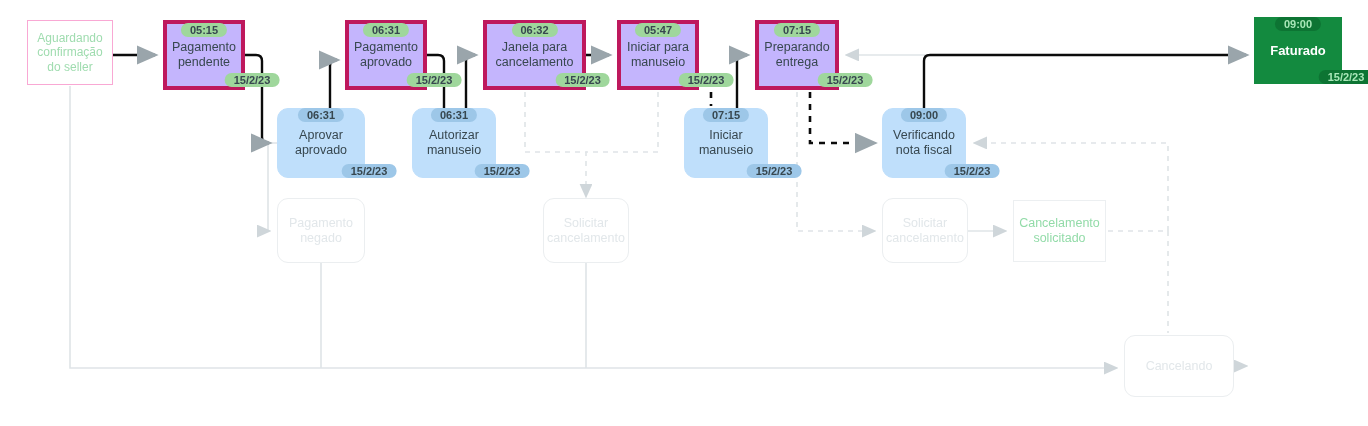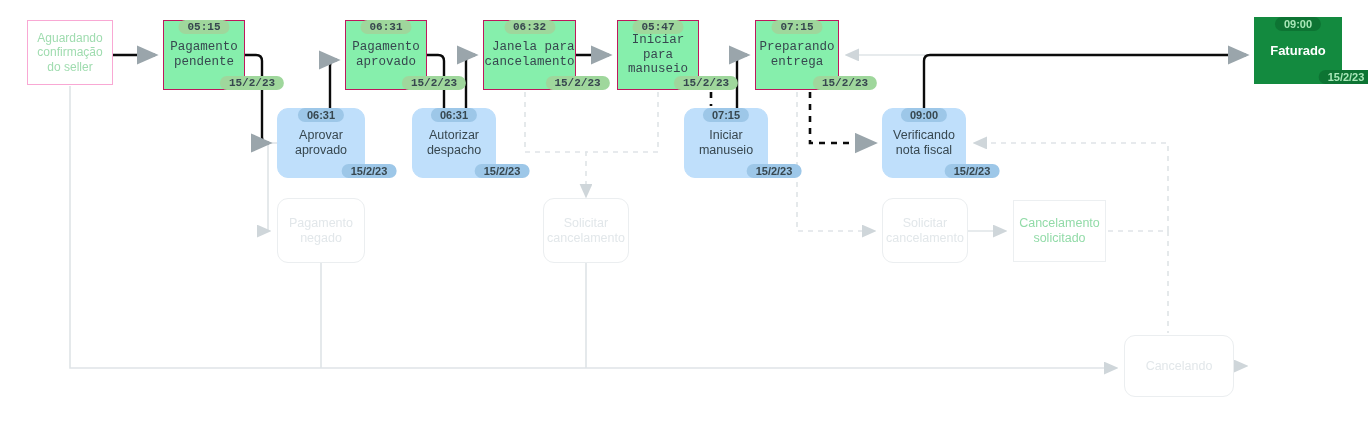--- a/index.html
+++ b/index.html
@@ -2,21 +2,21 @@
 <html><head>
 <meta charset="utf-8">
 <style>
   html,body{margin:0;padding:0;background:#ffffff;}
   body{font-family:"Liberation Sans",sans-serif;}
   #canvas{position:relative;width:1368px;height:426px;background:#fff;overflow:hidden;}
   #edges{position:absolute;left:0;top:0;width:1368px;height:426px;}
   .node{position:absolute;box-sizing:border-box;display:flex;align-items:center;justify-content:center;text-align:center;}
   .node .lbl{line-height:1.18;white-space:pre-line;}
   
-  .n-green{background:#86efac;border:1px solid #be185d;color:#37474f;font-size:12.5px;font-family:Liberation Mono, monospace;}
+  .n-green{background:#c4b5fd;border:4px solid #be185d;color:#37474f;font-size:12.5px;}
   .n-green .badge-t,.n-green .badge-b{background:#9fd79c;color:#37474f;}
   
   .n-final{background:#138a3f;border:1px solid #138a3f;color:#ffffff;font-size:13px;font-weight:bold;}
   .n-final .badge-t,.n-final .badge-b{background:#0d7433;color:#a9e7b8;}
   
   .n-blue{background:#bfdffb;border:1px solid #bfdffb;border-radius:11px;color:#37474f;font-size:12.5px;}
   .n-blue .badge-t,.n-blue .badge-b{background:#9dc7e8;color:#37474f;}
   
   .n-faded{background:#ffffff;border:1px solid #ebeef0;border-radius:11px;color:#e2e7ea;font-size:12.5px;}
   
@@ -127,25 +127,25 @@
   <div class="node n-green" style="left:345px;top:20px;width:82px;height:70px;">
     <span class="badge-t">06:31</span>
     <span class="lbl">Pagamento
 aprovado</span>
     <span class="badge-b">15/2/23</span>
   </div>
 
   <div class="node n-blue" style="left:412px;top:108px;width:84px;height:70px;">
     <span class="badge-t">06:31</span>
     <span class="lbl">Autorizar
-despacho</span>
-    <span class="badge-b">15/2/23</span>
-  </div>
-
-  <div class="node n-green" style="left:483px;top:20px;width:93px;height:70px;text-align:right;">
+manuseio</span>
+    <span class="badge-b">15/2/23</span>
+  </div>
+
+  <div class="node n-green" style="left:483px;top:20px;width:103px;height:70px;">
     <span class="badge-t">06:32</span>
     <span class="lbl">Janela para
 cancelamento</span>
     <span class="badge-b">15/2/23</span>
   </div>
 
   <div class="node n-faded" style="left:543px;top:198px;width:86px;height:65px;">
     <span class="lbl">Solicitar
 cancelamento</span>
   </div>

